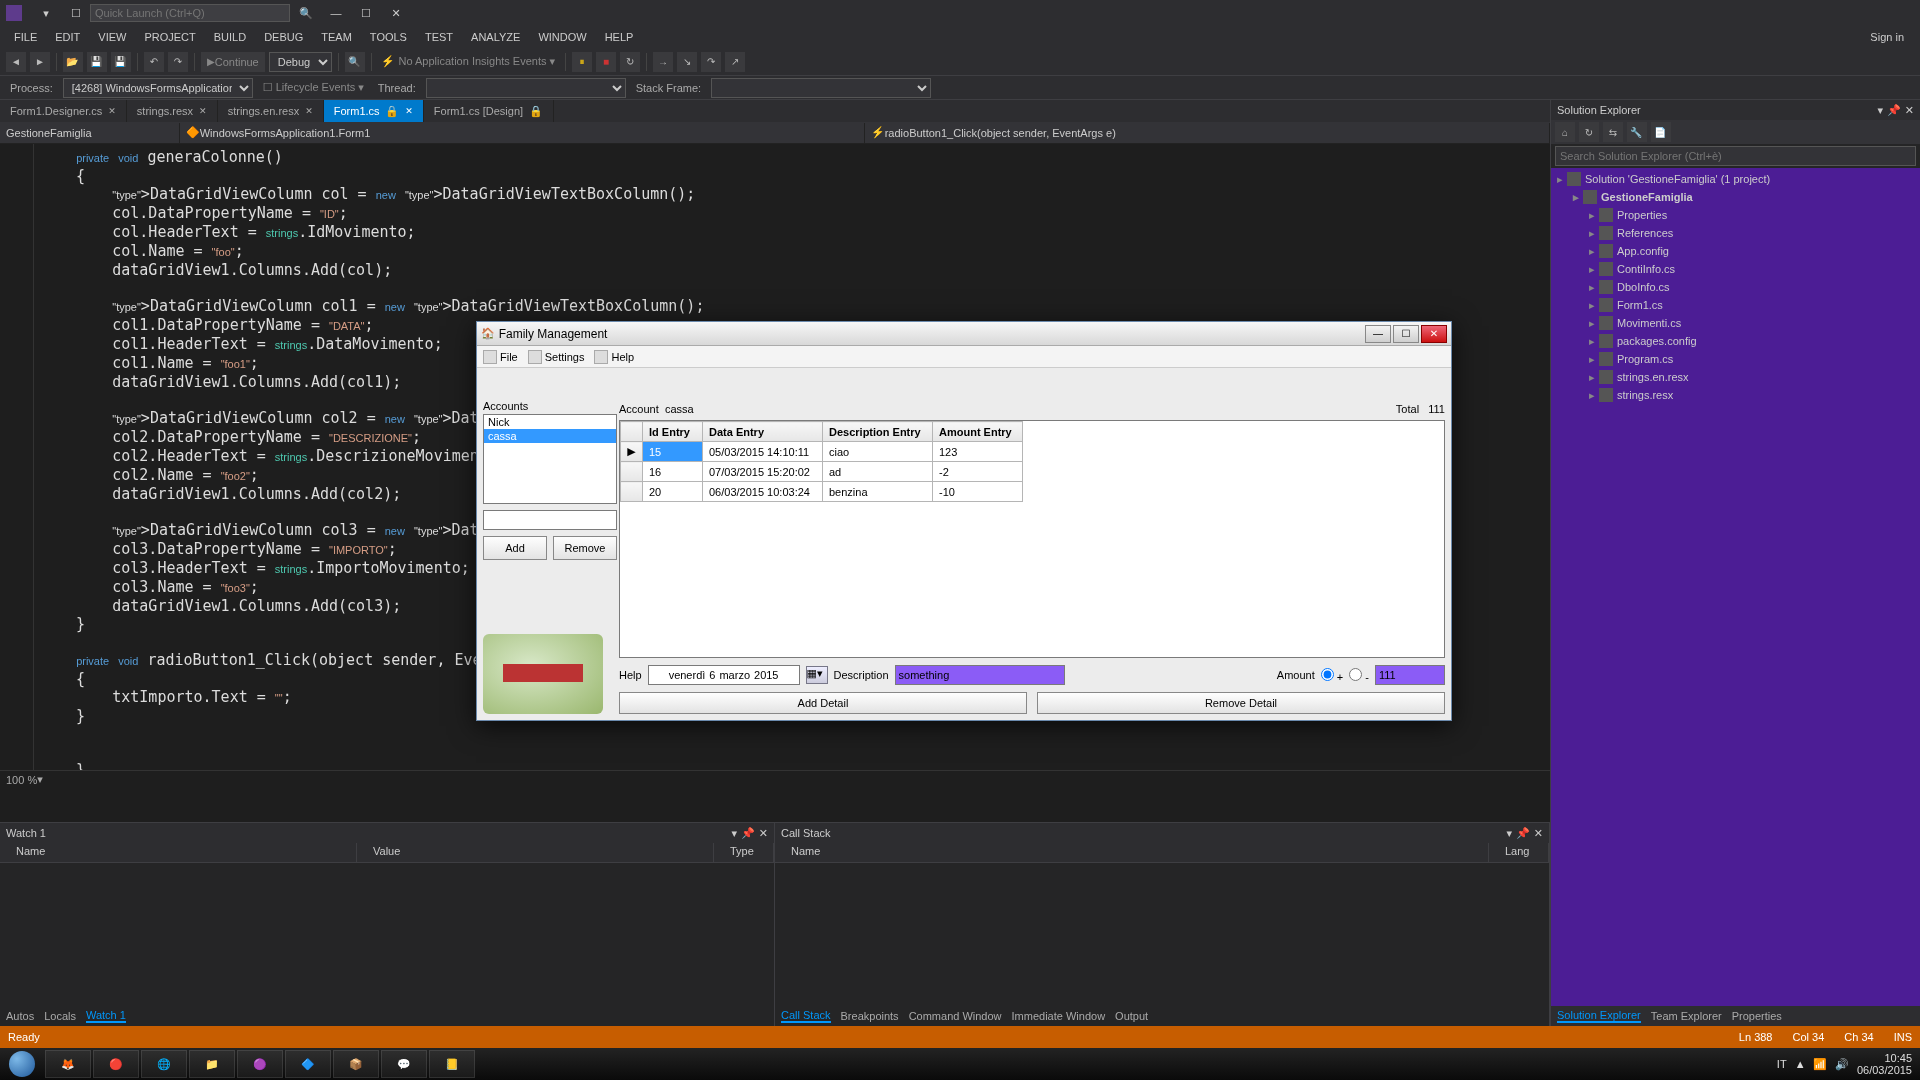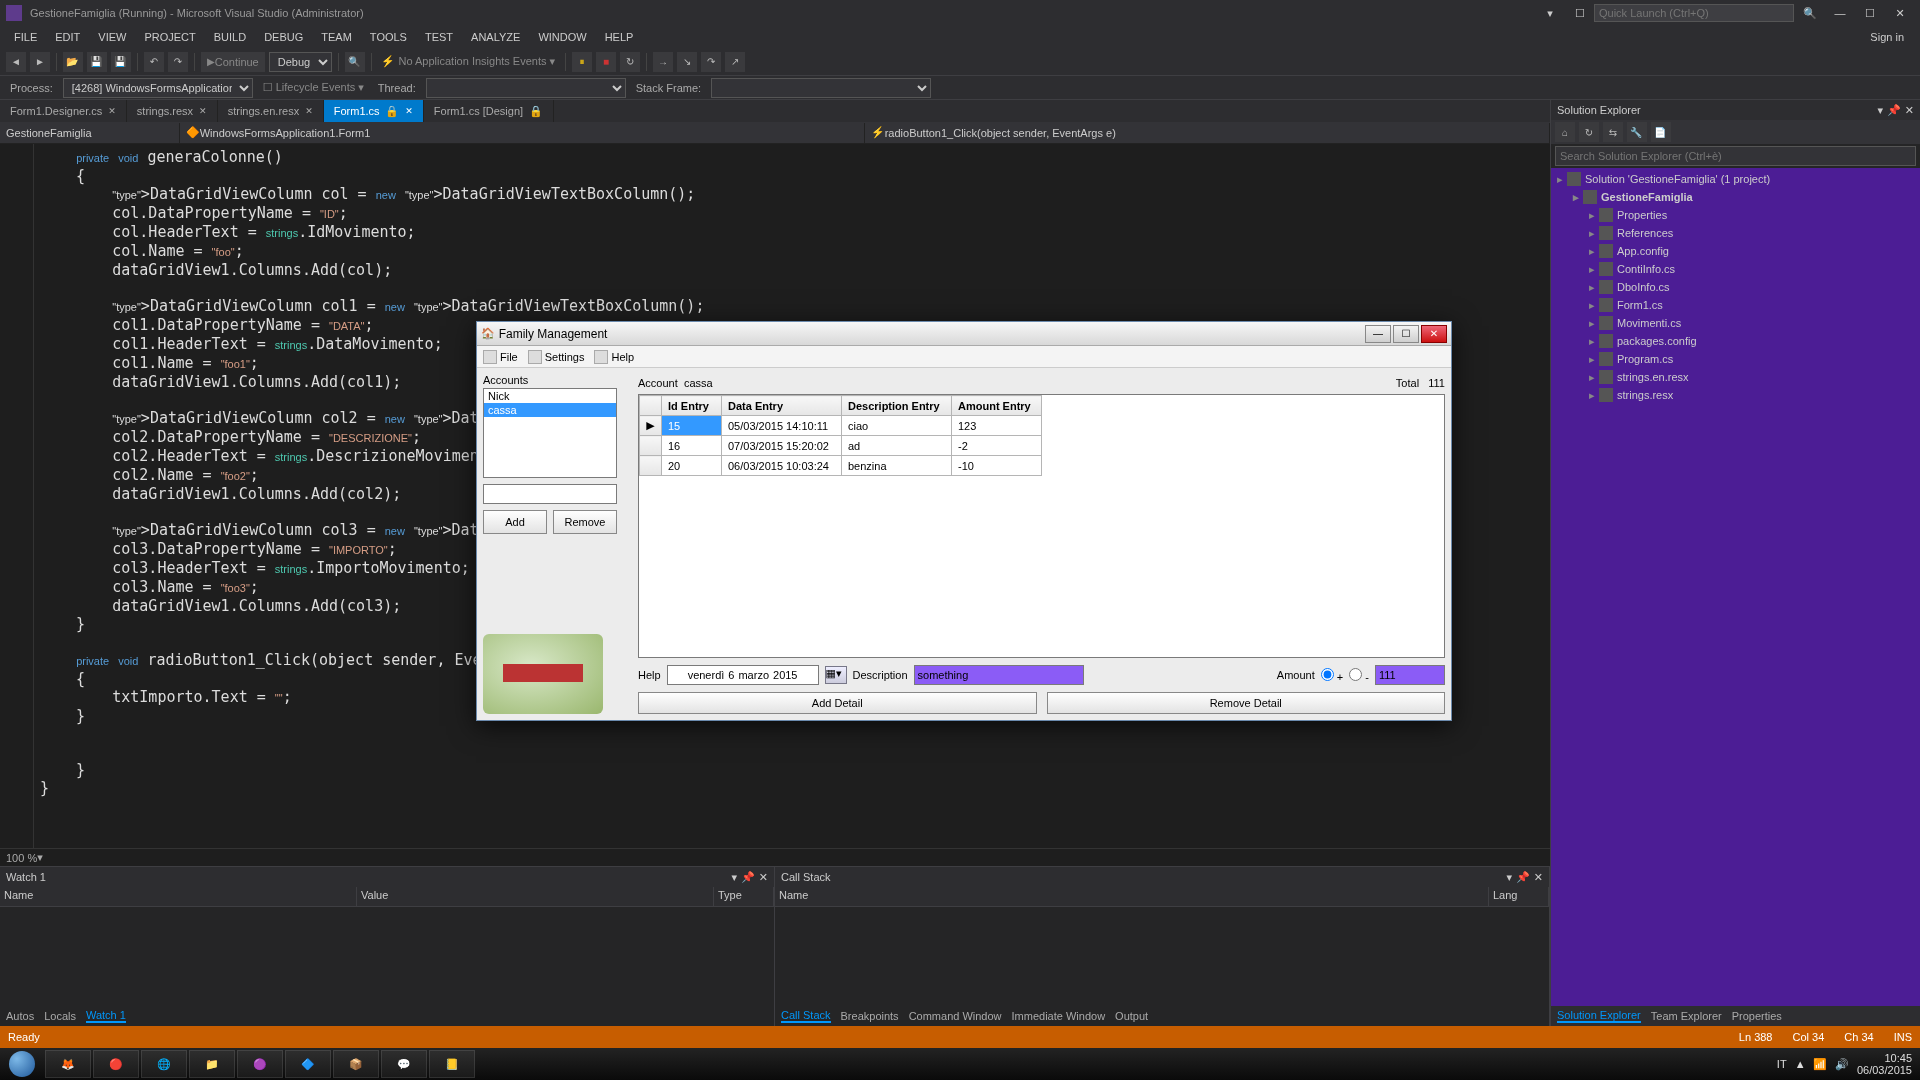--- a/index.html
+++ b/index.html
@@ -26,26 +26,26 @@
 .tab .x { font-size:9px; cursor:pointer; }
 .navbar { height:22px; background:#333337; display:flex; align-items:center; border-bottom:1px solid #222; }
 .navcombo { flex:1; background:#333337; color:#ccc; padding:0 6px; height:20px; border-right:1px solid #222; display:flex; align-items:center; }
 .code-scroll { flex:1; overflow:hidden; position:relative; }
 .code { font-family:Consolas,monospace; font-size:15px; line-height:18px; padding:4px 0 4px 40px; color:#dcdcdc; white-space:pre; }
 .gutter { position:absolute; left:0; top:0; width:34px; height:100%; background:#1e1e1e; border-right:1px solid #333; }
 .kw { color:#569cd6; }
 .type { color:#4ec9b0; }
 .str { color:#d69d85; }
 .zoom { height:18px; background:#1e1e1e; color:#aaa; padding:0 6px; display:flex; align-items:center; border-top:1px solid #333; }
-.bottom-panels { height:160px; display:flex; background:#252526; border-top:1px solid #3e3e42; }
+.bottom-panels { height:204px; display:flex; background:#252526; border-top:1px solid #3e3e42;margin-top:34px; }
 .panel { flex:1; display:flex; flex-direction:column; border-right:1px solid #3e3e42; }
 .panel-header { height:20px; background:#2d2d30; color:#ccc; padding:0 6px; display:flex; align-items:center; }
 .panel-header .sp { margin-left:auto; display:flex; gap:4px; }
 .col-headers { height:20px; background:#2d2d30; display:flex; border-bottom:1px solid #3e3e42; }
-.col-headers div { padding:2px 4px; color:#ccc; border-right:1px solid #3e3e42; }
+.col-headers div { padding:2px 16px; color:#ccc; border-right:1px solid #3e3e42; }
 .panel-body { flex:1; background:#252526; }
 .panel-tabs { height:20px; background:#252526; display:flex; align-items:center; gap:10px; padding:0 6px; }
 .ptab { color:#aaa; cursor:pointer; }
 .ptab.active { color:#0097fb; border-bottom:2px solid #0097fb; }
 .sidebar { width:370px; background:#4c1d95; display:flex; flex-direction:column; border-left:1px solid #3e3e42; }
 .side-header { height:20px; background:#2d2d30; color:#ccc; padding:0 6px; display:flex; align-items:center; }
 .side-toolbar { height:24px; background:#333337; display:flex; align-items:center; gap:4px; padding:0 4px; }
 .side-search { height:24px; background:#252526; padding:2px 4px; }
 .side-search input { width:100%; background:#333337; border:1px solid #555; color:#ccc; height:20px; padding:8px 4px; }
 .tree { flex:1; overflow:auto; padding:2px 0; }
@@ -64,21 +64,21 @@
 
 
 .dialog { position:absolute; left:476px; top:321px; width:976px; height:400px; background:#ececec; border:1px solid #6b8aad; box-shadow:0 5px 25px rgba(0,0,0,0.7); display:flex; flex-direction:column; color:#000; }
 .dlg-title { height:24px; background:linear-gradient(#f7f7f7,#d8d8d8); display:flex; align-items:center; padding:0 4px; border-bottom:1px solid #aaa; }
 .dlg-title .t { margin-left:4px; font-size:12px; }
 .dlg-wbtn { width:26px; height:18px; background:linear-gradient(#f3f3f3,#cfcfcf); border:1px solid #888; margin-left:2px; display:flex; align-items:center; justify-content:center; font-size:10px; cursor:pointer; }
 .dlg-wbtn.close { background:linear-gradient(#e67,#c11); color:#fff; border-color:#800; }
 .dlg-menu { height:22px; background:#f4f4f4; display:flex; align-items:center; gap:10px; padding:0 6px; border-bottom:1px solid #ccc; }
 .dlg-menu .mi { display:flex; align-items:center; gap:3px; cursor:pointer; }
 .dlg-menu .mico { width:14px; height:14px; background:#ddd; border:1px solid #aaa; }
-.dlg-body { flex:1; display:flex; padding:6px; gap:21px; }
+.dlg-body { flex:1; display:flex; padding:6px; gap:2px;margin-top:26px; }
 .acc-panel { width:134px; display:flex; flex-direction:column; }
 .acc-label { font-size:11px; margin-bottom:2px; }
 .acc-list { flex:0 0 90px; background:#fff; border:1px solid #7a7a7a; overflow:auto; }
 .acc-item { padding:1px 4px; cursor:pointer; }
 .acc-item.sel { background:#3399ff; color:#fff; }
 .acc-input { height:20px; border:1px solid #7a7a7a; margin-top:6px; background:#fff; }
 .acc-btns { display:flex; gap:6px; margin-top:6px; }
 .acc-btns button { flex:1; height:24px; background:linear-gradient(#fefefe,#e3e3e3); border:1px solid #888; cursor:pointer; }
 .money { margin-top:auto; width:120px; height:80px; background:radial-gradient(ellipse at 40% 40%,#d8e8c8,#9ab76e); border-radius:6px; position:relative; }
 .money:after { content:""; position:absolute; left:20px; top:30px; width:80px; height:18px; background:#b33; }
@@ -95,21 +95,20 @@
 .rp-form .date-sel { display:flex; align-items:center; gap:4px; border:1px solid #7a7a7a; height:20px; padding:0 20px; background:#fff; }
 .rp-form .cal { width:22px; height:18px; background:linear-gradient(#eef,#ccd); border:1px solid #778; cursor:pointer; }
 .rp-btns { display:flex; gap:10px; margin-top:6px; }
 .rp-btns button { flex:1; height:22px; background:linear-gradient(#fefefe,#e3e3e3); border:1px solid #888; cursor:pointer; }
 </style>
 </head>
 <body>
 
 <div class="titlebar">
   <div class="vs-icon"></div>
-  <div class="title">GestioneFamiglia (Running) - Microsoft Visual Studio (Administrator)</div>
   <div class="wbtn">▾</div>
   <div class="wbtn">☐</div>
   <input class="ql" placeholder="Quick Launch (Ctrl+Q)" style="">
   <div class="wbtn">🔍</div>
   <div class="wbtn">―</div>
   <div class="wbtn">☐</div>
   <div class="wbtn">✕</div>
 </div>
 
 <div class="menubar">

